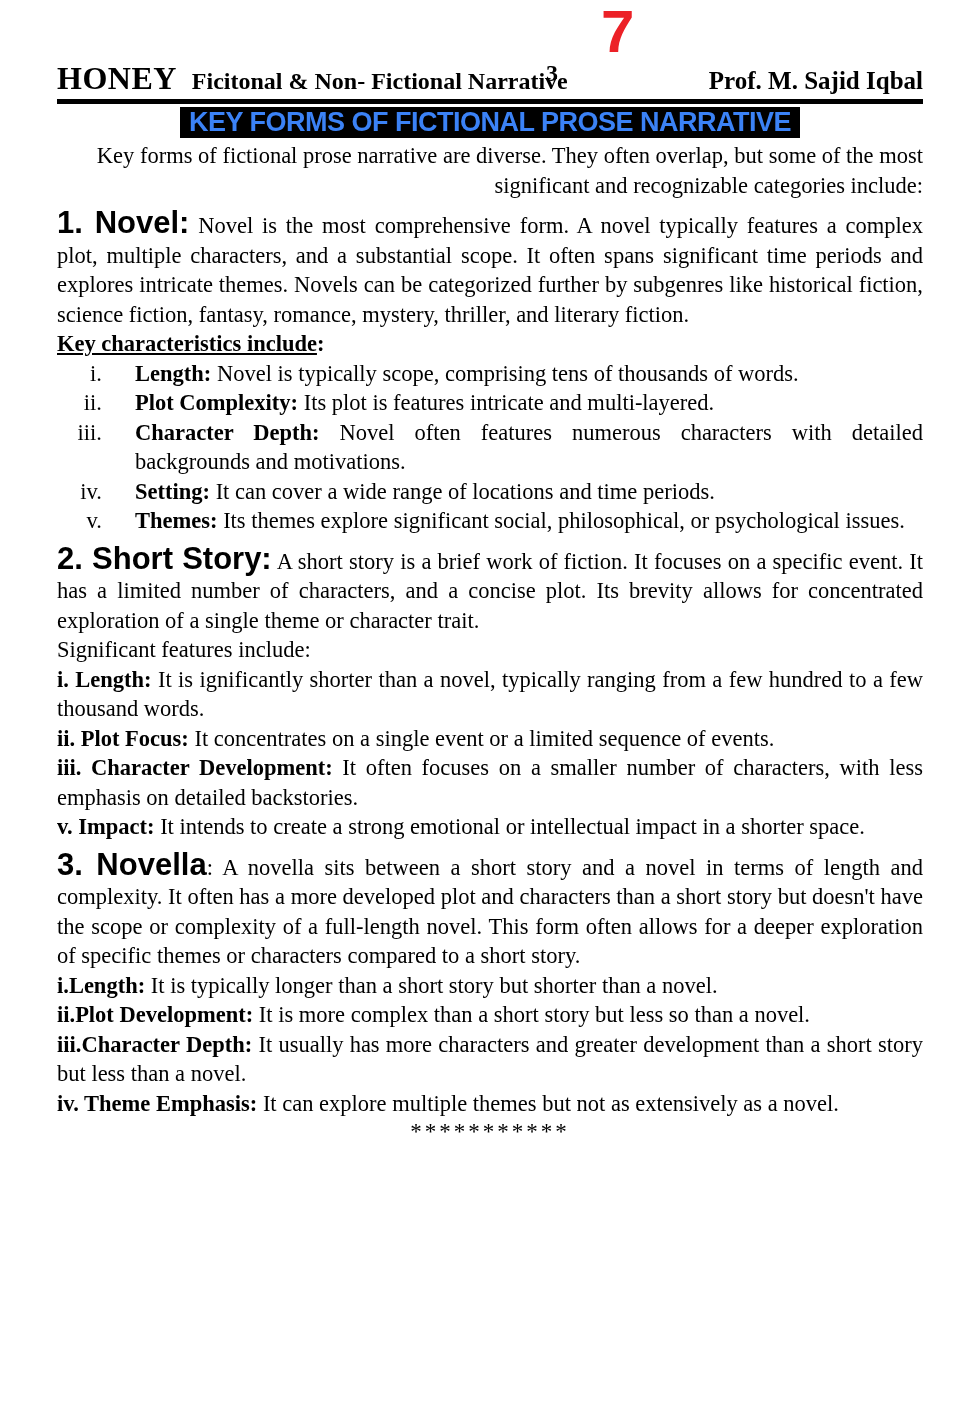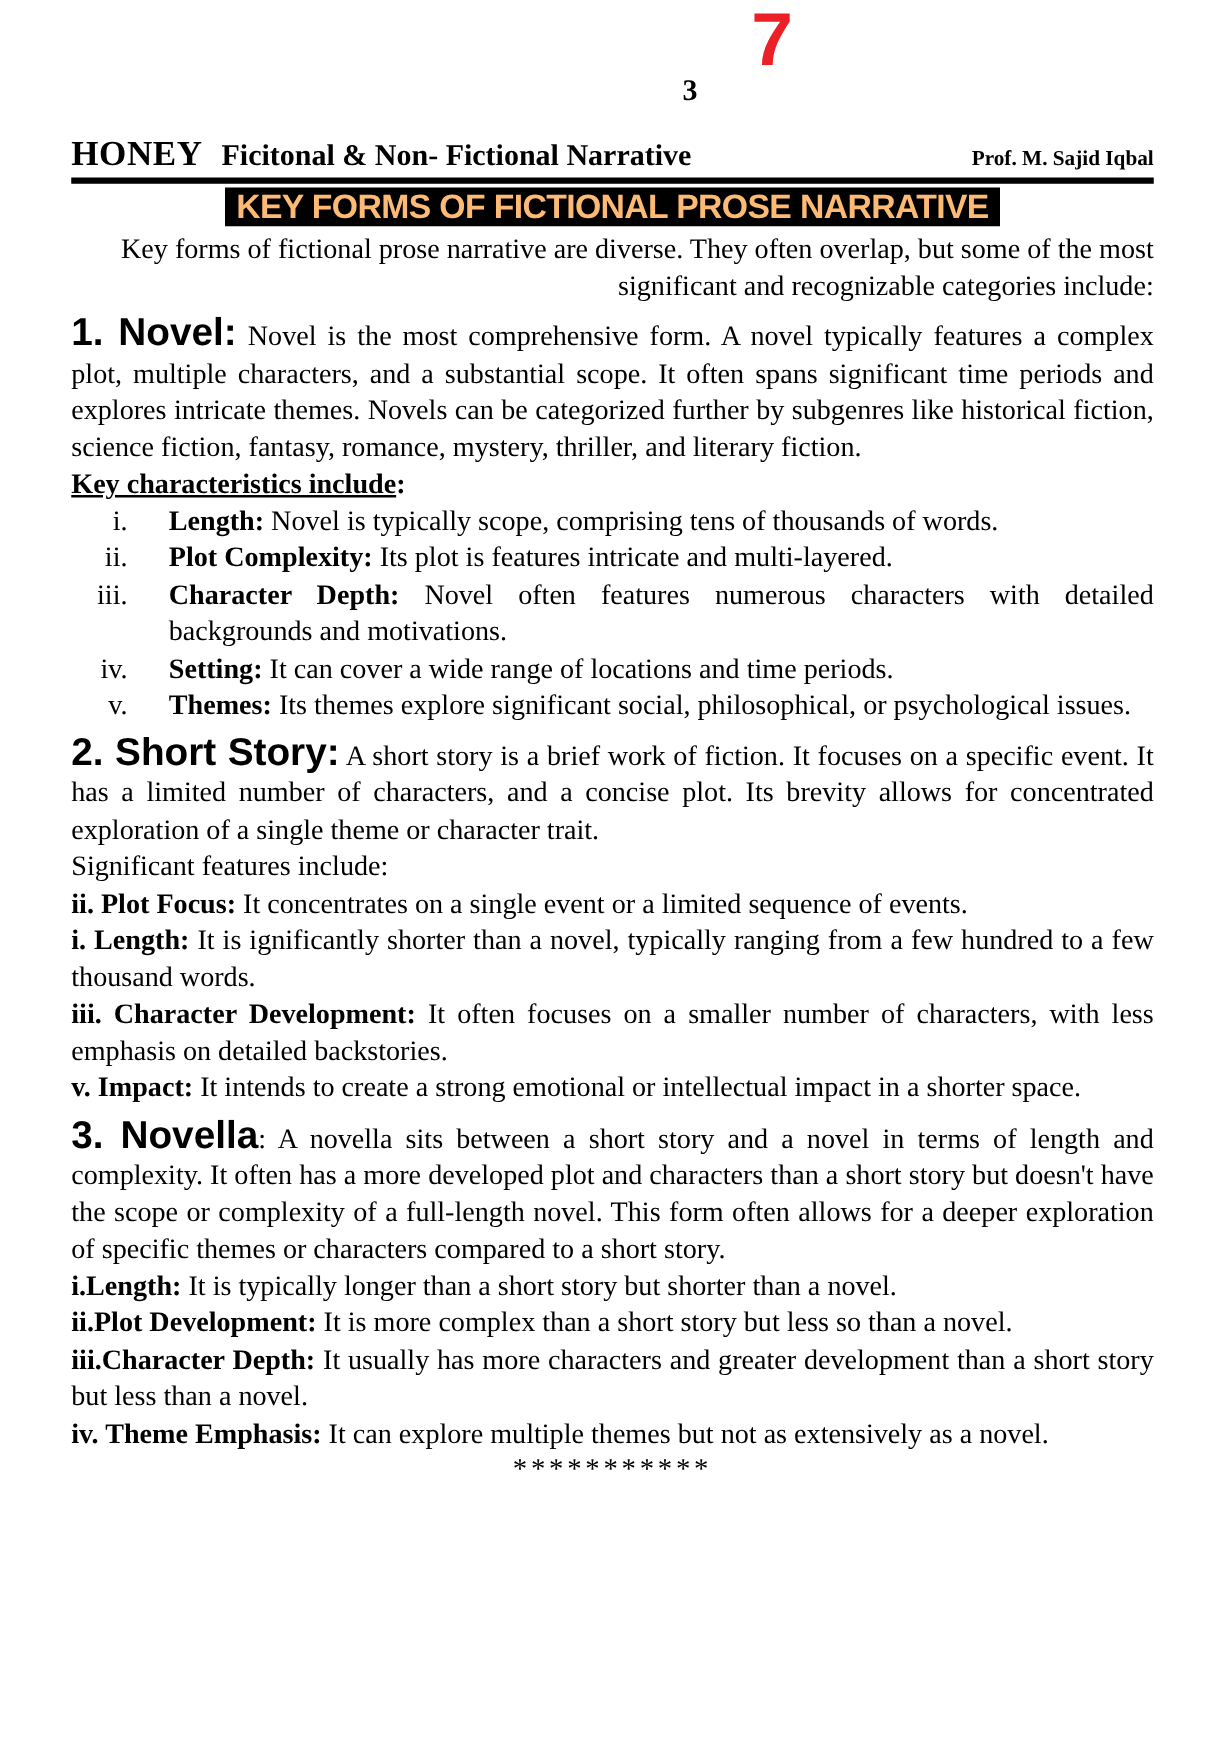--- a/index.html
+++ b/index.html
@@ -29,29 +29,29 @@
     width: 866px;
   }
   .header {
     display: flex;
     align-items: baseline;
     position: relative;
     margin-top: 60px;
     border-bottom: 5px solid #000000;
     padding-bottom: 2px;
   }
-  .header .book    { font-size: 28px; font-weight: bold; letter-spacing: 0.5px; margin-top: 48px; }
+  .header .book    { font-size: 32px; font-weight: bold; letter-spacing: 0.5px; }
   .header .subtitle{ font-size: 24px; font-weight: bold; margin-left: 15px; }
   .header .pagenum { position: absolute; left: 489px; font-size: 24px; font-weight: bold; }
-  .header .author  { margin-left: auto; font-size: 17px; font-weight: bold; text-align: center; }
+  .header .author  { margin-left: auto; font-size: 25px; font-weight: bold; text-align: center; }
   .banner-wrap { text-align: center; margin-top: 3px; }
   .banner {
     display: inline-block;
     background: #000000;
-    color: #fdba74;
+    color: #3b82f6;
     font-family: "Liberation Sans", sans-serif;
     font-weight: bold;
     font-size: 27px;
     line-height: 31px;
     padding: 0 9px;
     letter-spacing: -0.5px;
   }
   .body-text {
     margin: 0;
     font-size: 22.5px;
@@ -138,22 +138,22 @@
       </div>
     </div>
 
     <p class="body-text sect">
       <span class="hsans">2. Short Story:</span>
       <span>A short story is a brief work of fiction. It focuses on a specific event. It has a limited number of characters, and a concise plot. Its brevity allows for concentrated exploration of a single theme or character trait.</span>
     </p>
 
     <p class="body-text">Significant features include:</p>
 
+    <p class="body-text"><b>i. Length:</b> <span>It is ignificantly shorter than a novel, typically ranging from a few hundred to a few thousand words.</span></p>
     <p class="body-text"><b>ii. Plot Focus:</b> <span>It concentrates on a single event or a limited sequence of events.</span></p>
-    <p class="body-text"><b>i. Length:</b> <span>It is ignificantly shorter than a novel, typically ranging from a few hundred to a few thousand words.</span></p>
     <p class="body-text"><b>iii. Character Development:</b> <span>It often focuses on a smaller number of characters, with less emphasis on detailed backstories.</span></p>
     <p class="body-text"><b>v. Impact:</b> <span>It intends to create a strong emotional or intellectual impact in a shorter space.</span></p>
 
     <p class="body-text sect">
       <span class="hsans">3. Novella</span><span>:</span>
       <span>A novella sits between a short story and a novel in terms of length and complexity. It often has a more developed plot and characters than a short story but doesn't have the scope or complexity of a full-length novel. This form often allows for a deeper exploration of specific themes or characters compared to a short story.</span>
     </p>
 
 
     <p class="body-text"><b>i.Length:</b> <span>It is typically longer than a short story but shorter than a novel.</span></p>

